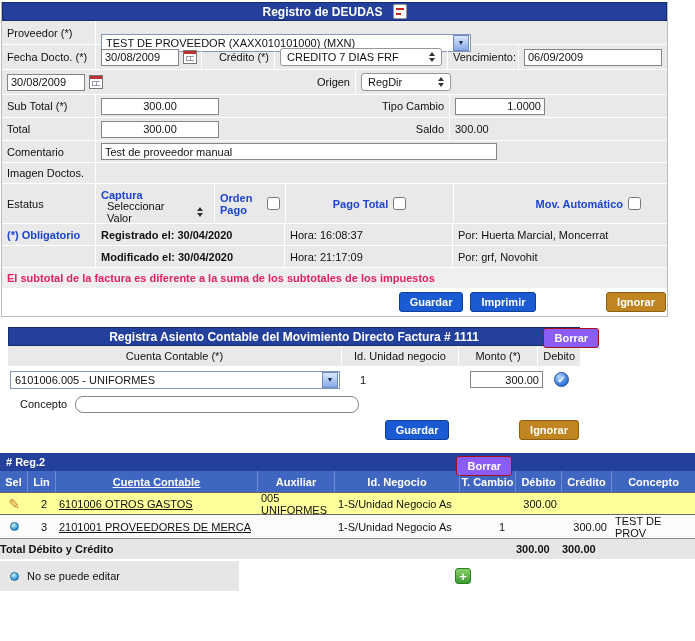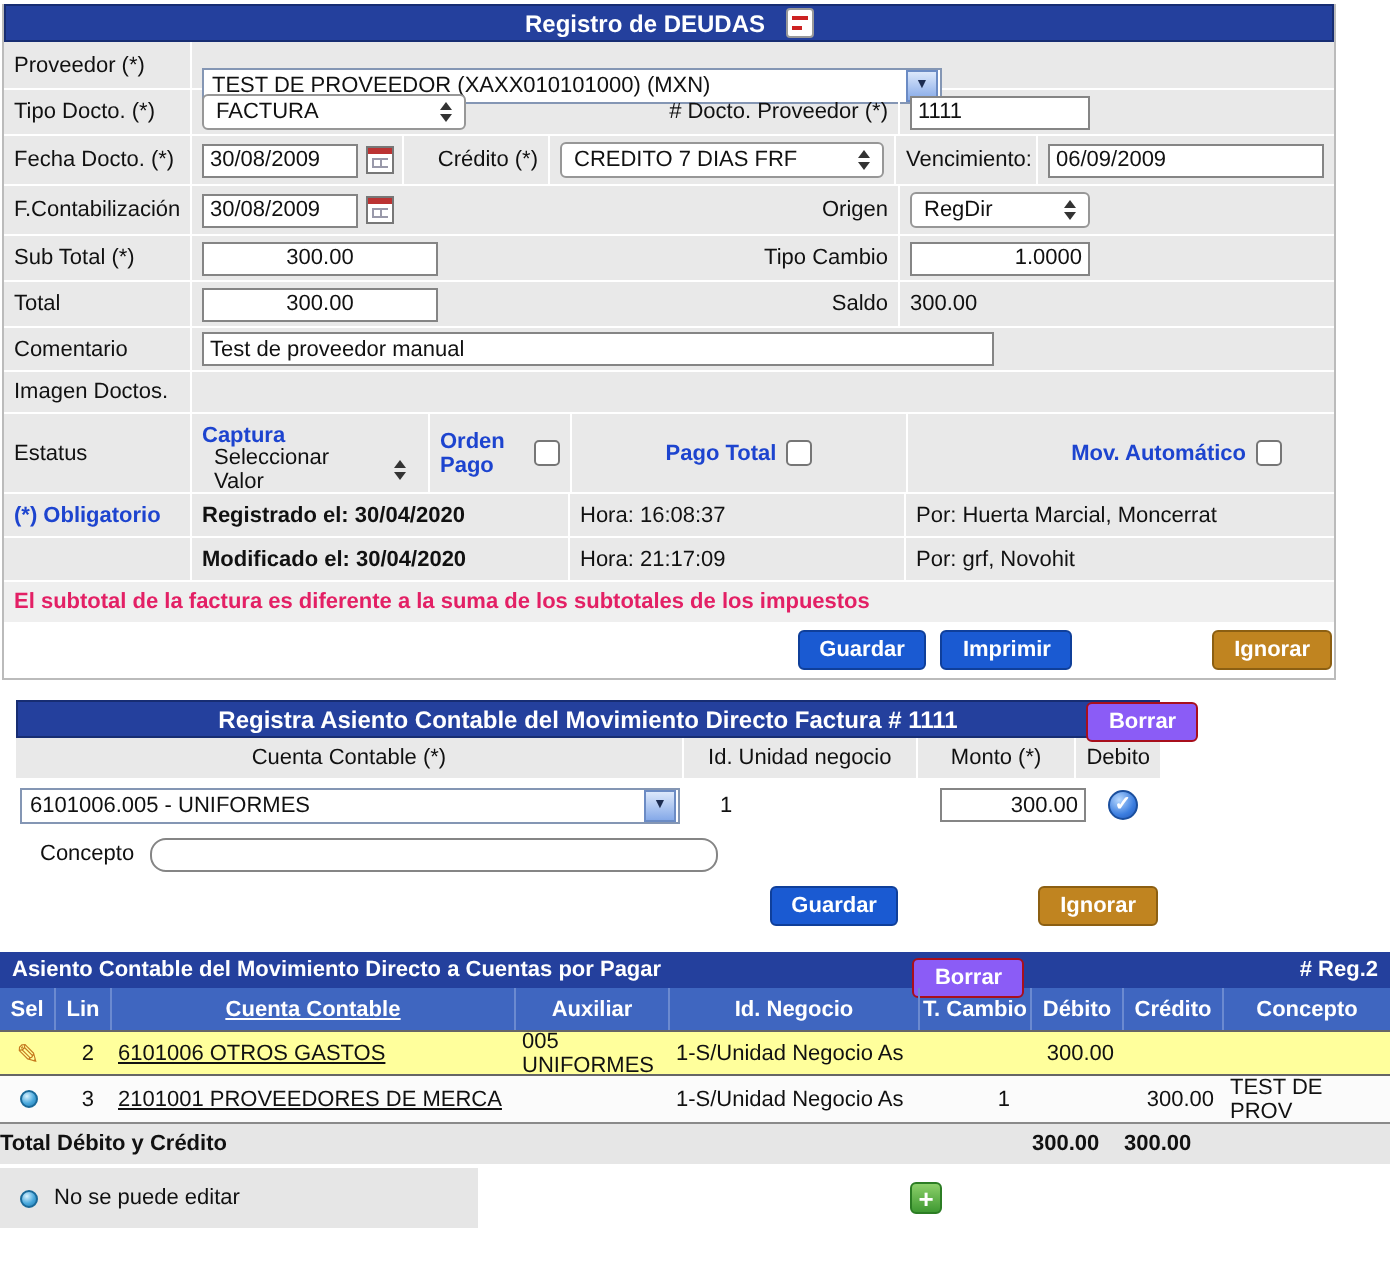--- a/index.html
+++ b/index.html
@@ -140,38 +140,20 @@
         <span>Proveedor (*)</span>
       </div>
     <div class="cell c-right">
       <div class="combo w370">
         <span>TEST DE PROVEEDOR (XAXX010101000) (MXN)</span>
         <span class="combo-btn">▼</span>
       </div>
     </div>
   </div>
 
-  <div class="frow">
-    <div class="cell c-lbl">
-        <span>Tipo Docto. (*)</span>
-      </div>
-    <div class="cell c-mid">
-      <div class="sel w132">
-        <span>FACTURA</span>
-        <span class="spin">
-            <i class="up"></i>
-            <i class="dn"></i>
-          </span>
-      </div>
-      <span class="mlauto"># Docto. Proveedor (*)</span>
-    </div>
-    <div class="cell c-right">
-      <input class="inp w90" value="1111" style="">
-    </div>
-  </div>
 
 
   <div class="frow" style="height:25px">
     <div class="cell c-lbl">
         <span>Fecha Docto. (*)</span>
       </div>
     <div class="cell c-date">
       <input class="inp w78" value="30/08/2009" style="">
       <span class="cal"></span>
     </div>
@@ -189,23 +171,20 @@
     </div>
     <div class="cell c-venclbl">
         <span>Vencimiento:</span>
       </div>
     <div class="cell c-vencval">
       <div class="inp w138" style="display:flex;align-items:center">06/09/2009</div>
     </div>
   </div>
 
   <div class="frow" style="height:25px">
-    <div class="cell c-lbl">
-        <span>F.Contabilización</span>
-      </div>
     <div class="cell c-mid">
       <input class="inp w78" value="30/08/2009" style="">
       <span class="cal"></span>
       <span class="mlauto">Origen</span>
     </div>
     <div class="cell c-right">
       <div class="sel w90">
         <span>RegDir</span>
         <span class="spin">
             <i class="up"></i>
@@ -370,21 +349,20 @@
 
   <div class="btnrow">
     <button class="btn btn-blue">Guardar</button>
     <button class="btn btn-red">Borrar</button>
     <button class="btn btn-gold">Ignorar</button>
   </div>
 </div>
 
 <div class="ttable">
   <div class="tbl-header">
-    <span>Asiento Contable del Movimiento Directo a Cuentas por Pagar</span>
     <span># Reg.2</span>
   </div>
 
   <div class="tcolhdr">
     <div class="tc t-sel">
         <span>Sel</span>
       </div>
     <div class="tc t-lin">
         <span>Lin</span>
       </div>

